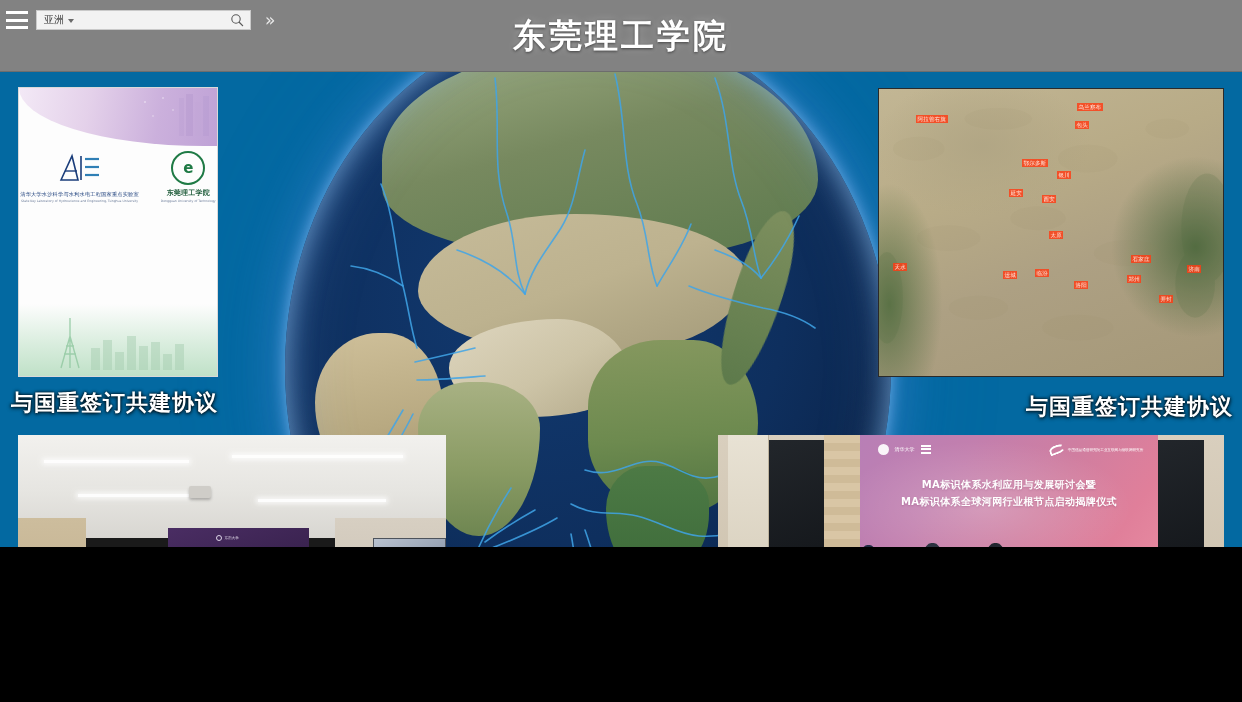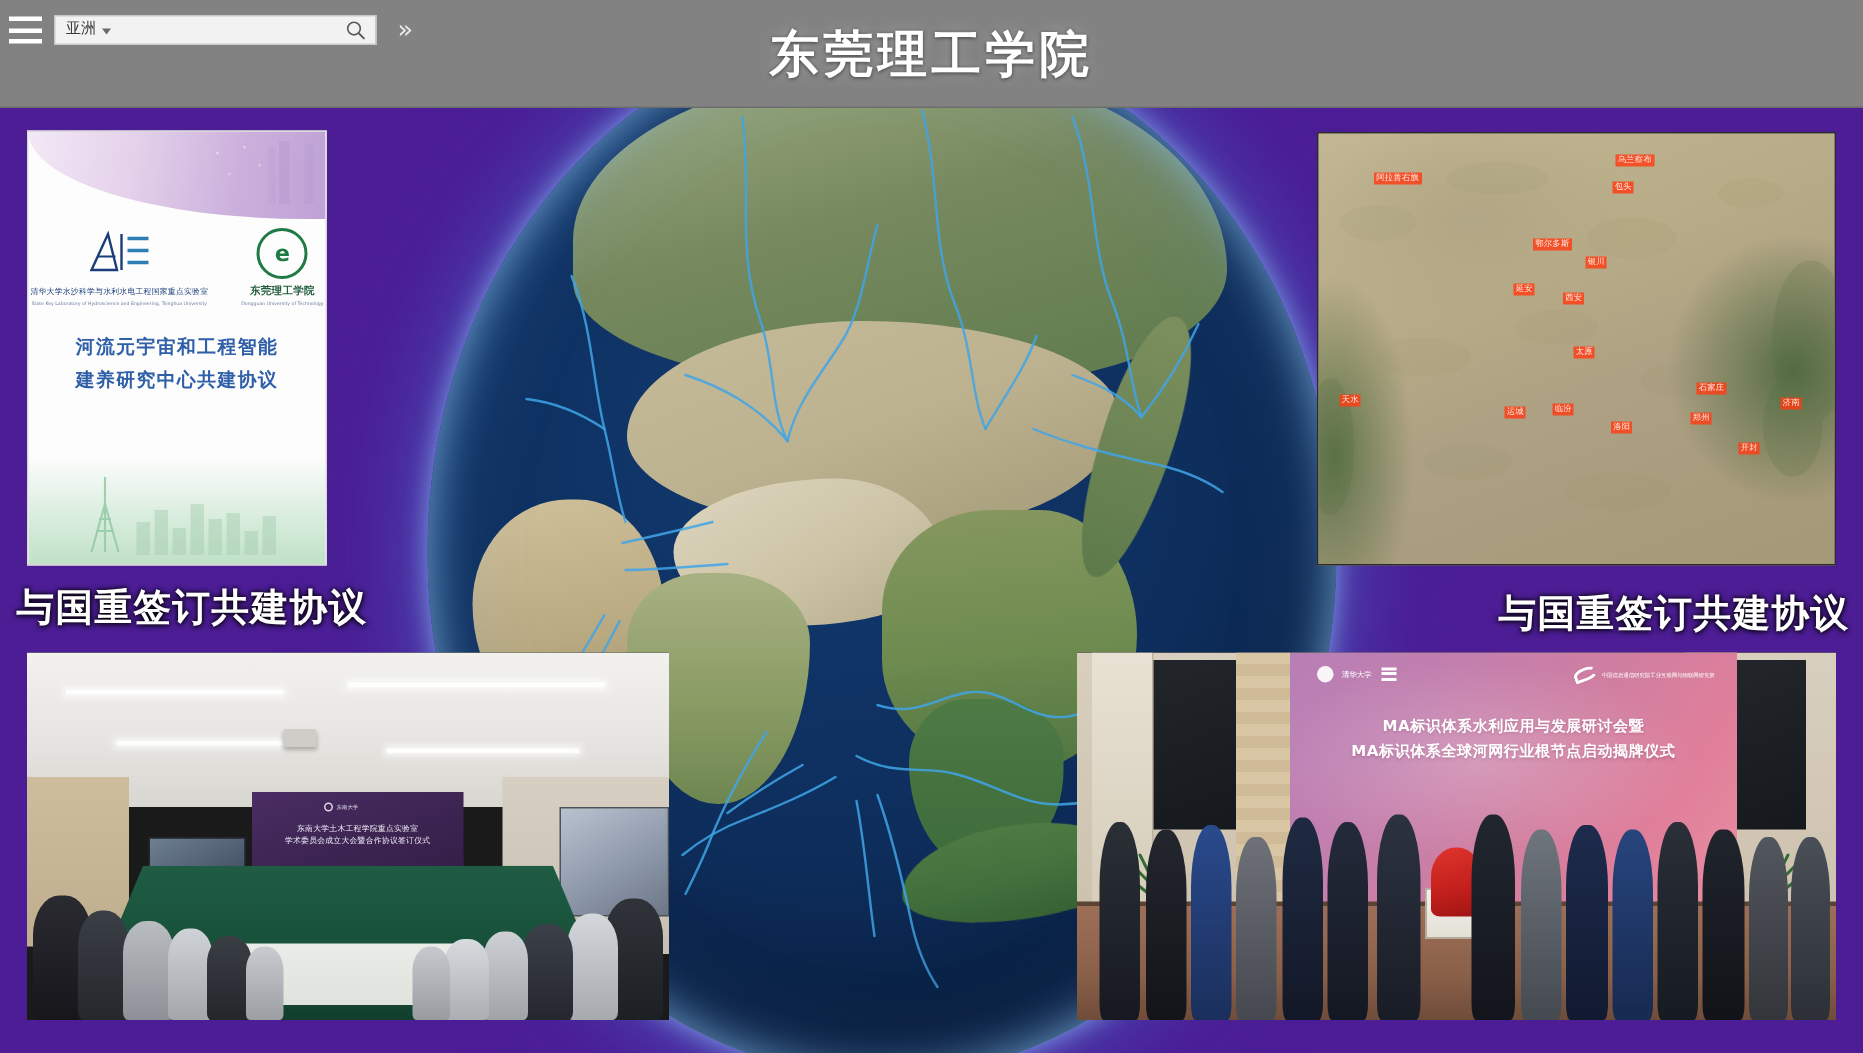--- a/index.html
+++ b/index.html
@@ -3,21 +3,21 @@
 <meta charset="utf-8">
 <title>河流元宇宙平台</title>
 <style>
   * { box-sizing: border-box; margin: 0; padding: 0; }
   html, body {
     width: 1242px; height: 702px;
     background: #000;
     font-family: "Liberation Sans", "DejaVu Sans", sans-serif;
     overflow: hidden;
   }
-  #app { position: relative; width: 1242px; height: 702px; background: #4c1d95; overflow: hidden; }
+  #app { position: relative; width: 1242px; height: 547px; background: #0369a1; overflow: hidden; }
 
   
   #header {
     position: absolute; left: 0; top: 0; width: 1242px; height: 72px;
     background: #828282;
     border-bottom: 1px solid #6d6d6d;
     z-index: 50;
   }
   #header-left {
     position: absolute; left: 0; top: 0; height: 40px;
@@ -437,21 +437,21 @@
     width: 34px; height: 46px;
     background: linear-gradient(165deg,#e0342c 0%, #c21f1c 60%, #9d1512 100%);
     border-radius: 48% 48% 18% 18% / 42% 42% 10% 10%;
   }
   .cr-plant { position: absolute; bottom: 31%; width: 36px; height: 38px; }
 
   
   .caption {
     position: absolute; z-index: 40;
     font-family: "DejaVu Sans", sans-serif;
-    font-size: 25px; font-weight: 700; color: #ffffff;
+    font-size: 22px; font-weight: 700; color: #ffffff;
     letter-spacing: 1px;
     text-shadow: 0 0 3px rgba(0,0,0,.95), 0 1px 4px rgba(0,0,0,.9);
     white-space: nowrap;
   }
   #caption-left  { left: 11px; top: 388px; }
   #caption-right { right: 9px; top: 392px; }
 </style>
 </head>
 <body>
 
@@ -571,24 +571,20 @@
       </div>
       <div class="logo-block">
         <div class="logo-mark-dgut">
           <span>e</span>
         </div>
         <div class="logo-cn green">东莞理工学院</div>
         <div class="logo-en">Dongguan University of Technology</div>
       </div>
     </div>
 
-    <div class="doc-title">
-      <div>河流元宇宙和工程智能</div>
-      <div>建养研究中心共建协议</div>
-    </div>
 
     <div class="doc-footer-art"></div>
     <svg class="doc-tower" viewBox="0 0 26 54">
       <path d="M13 2 L13 52 M4 52 L13 20 L22 52 M7 38 H19 M9 30 H17" stroke="#93c9a2" stroke-width="1.4" fill="none" opacity=".85"></path>
     </svg>
     <div class="doc-bldgs">
       <i style="height:22px"></i>
       <i style="height:30px"></i>
       <i style="height:18px"></i>
       <i style="height:34px"></i>

